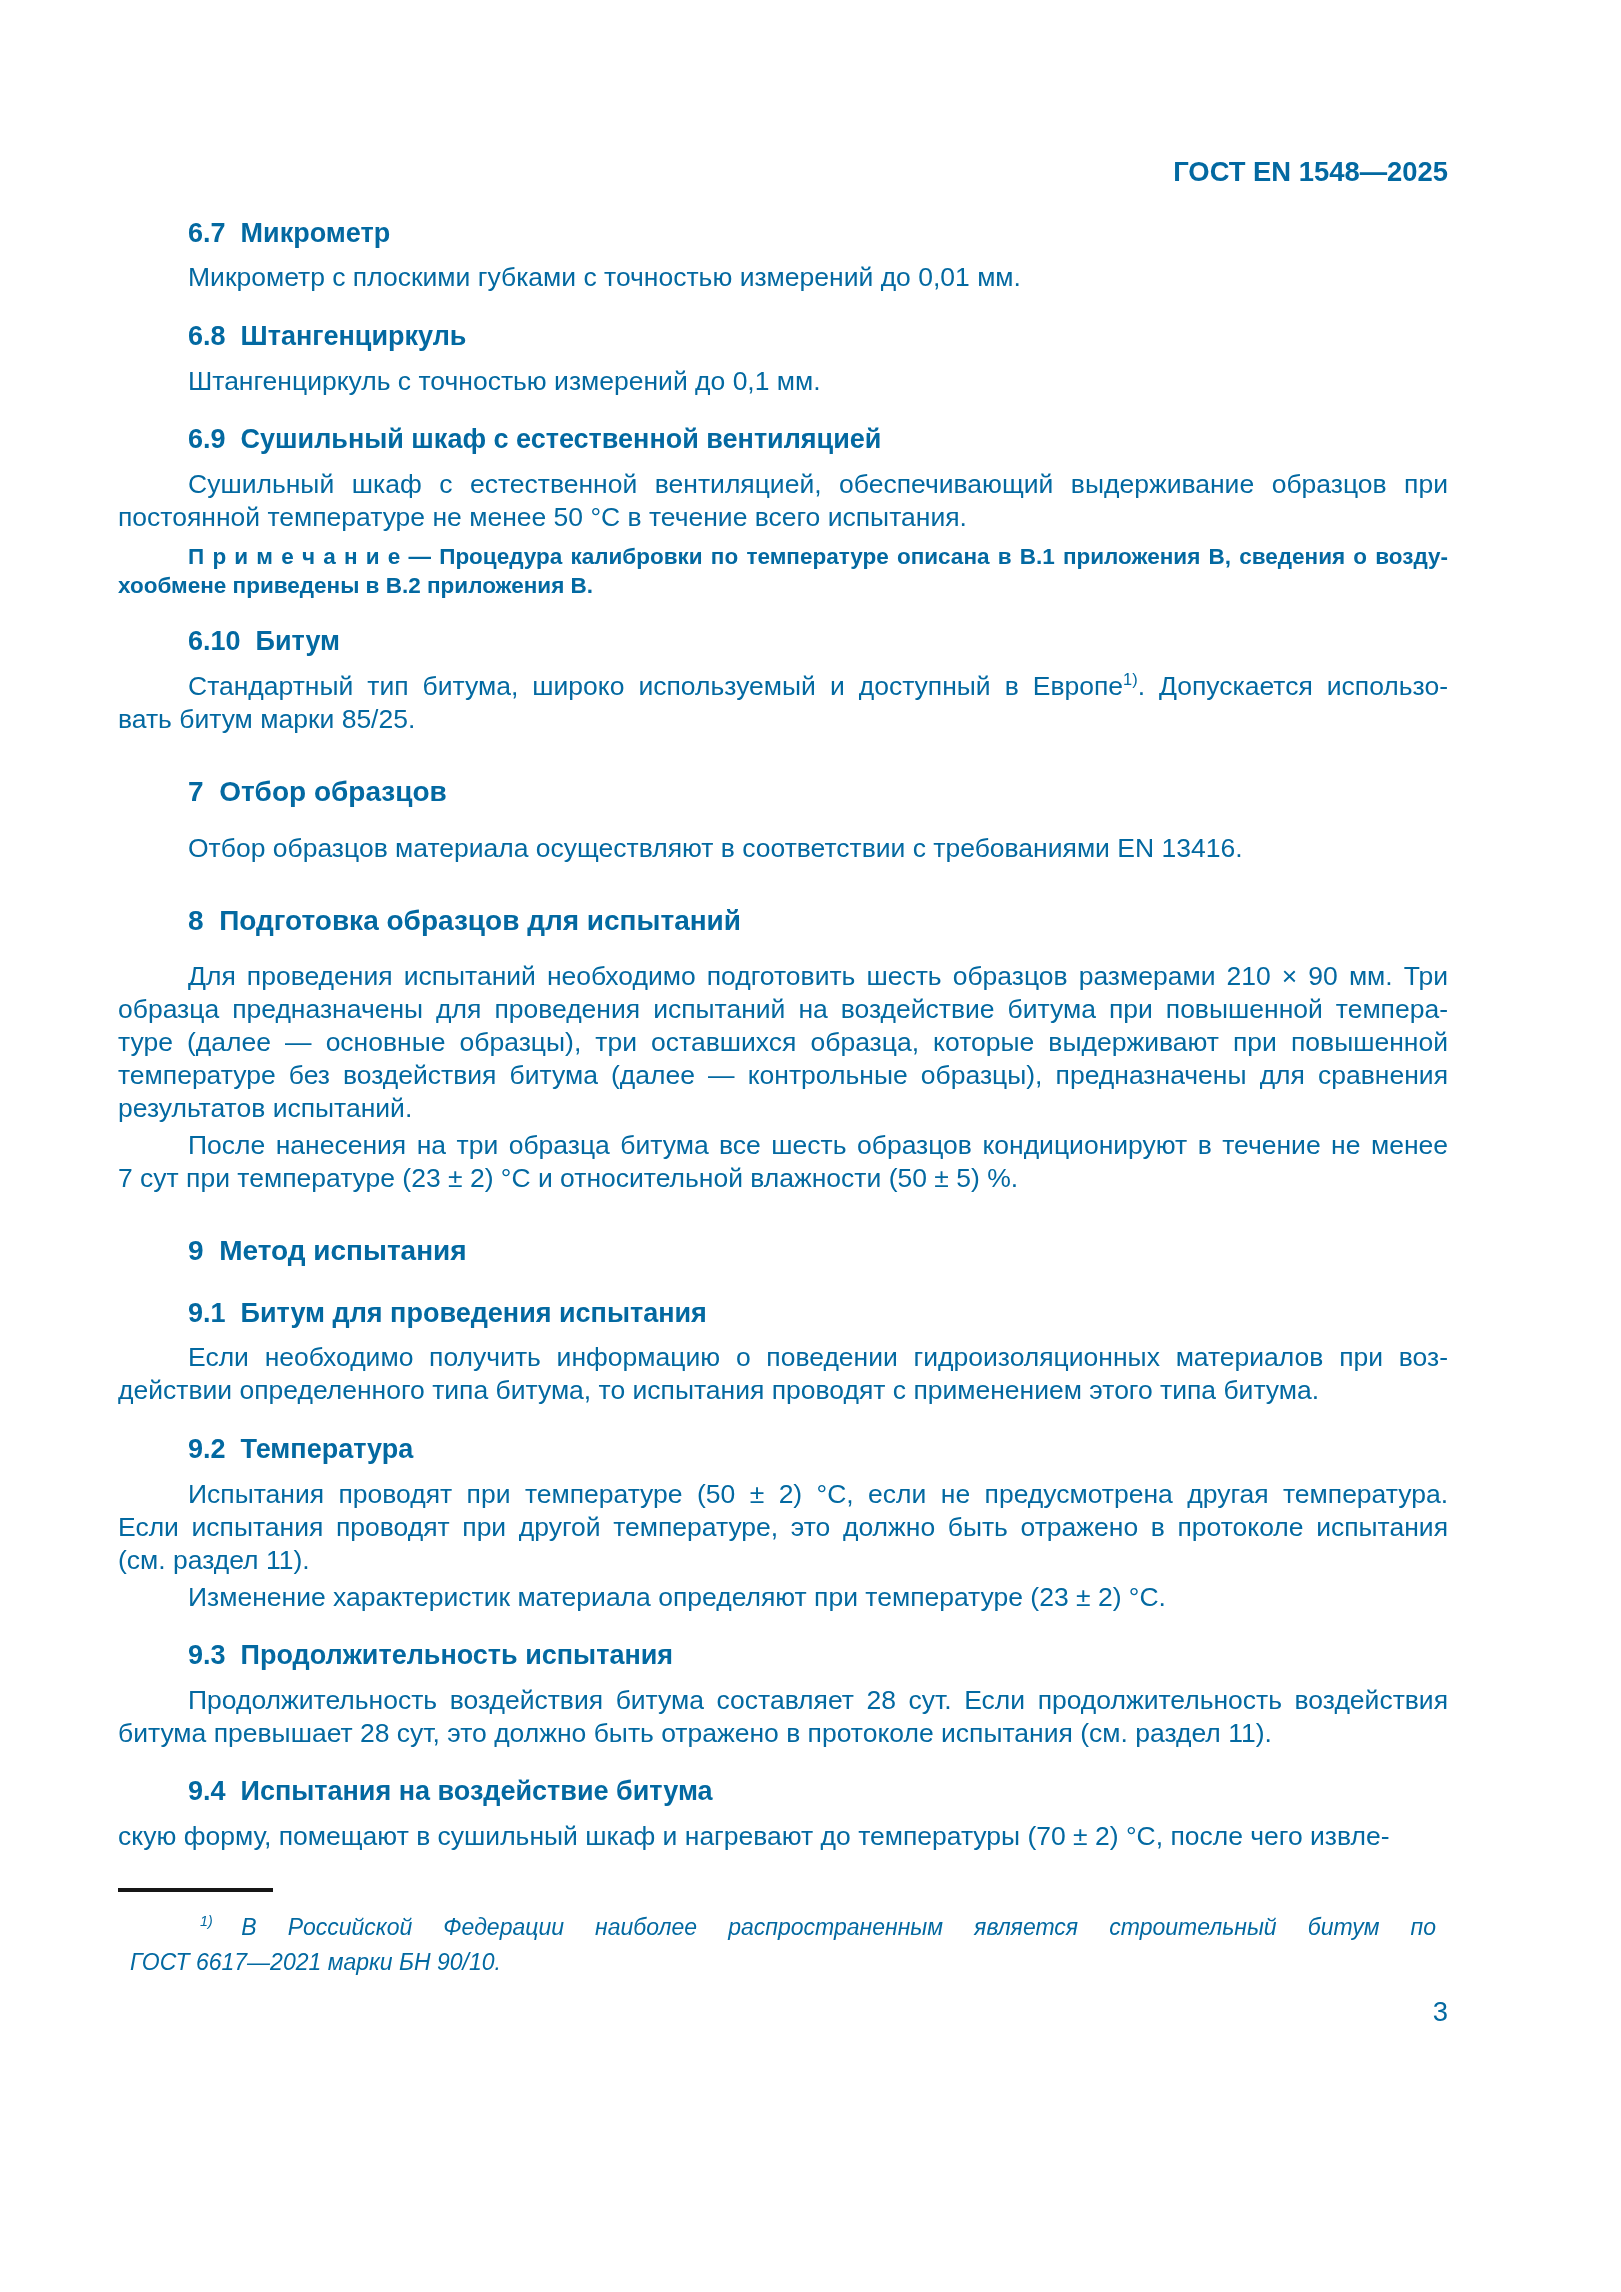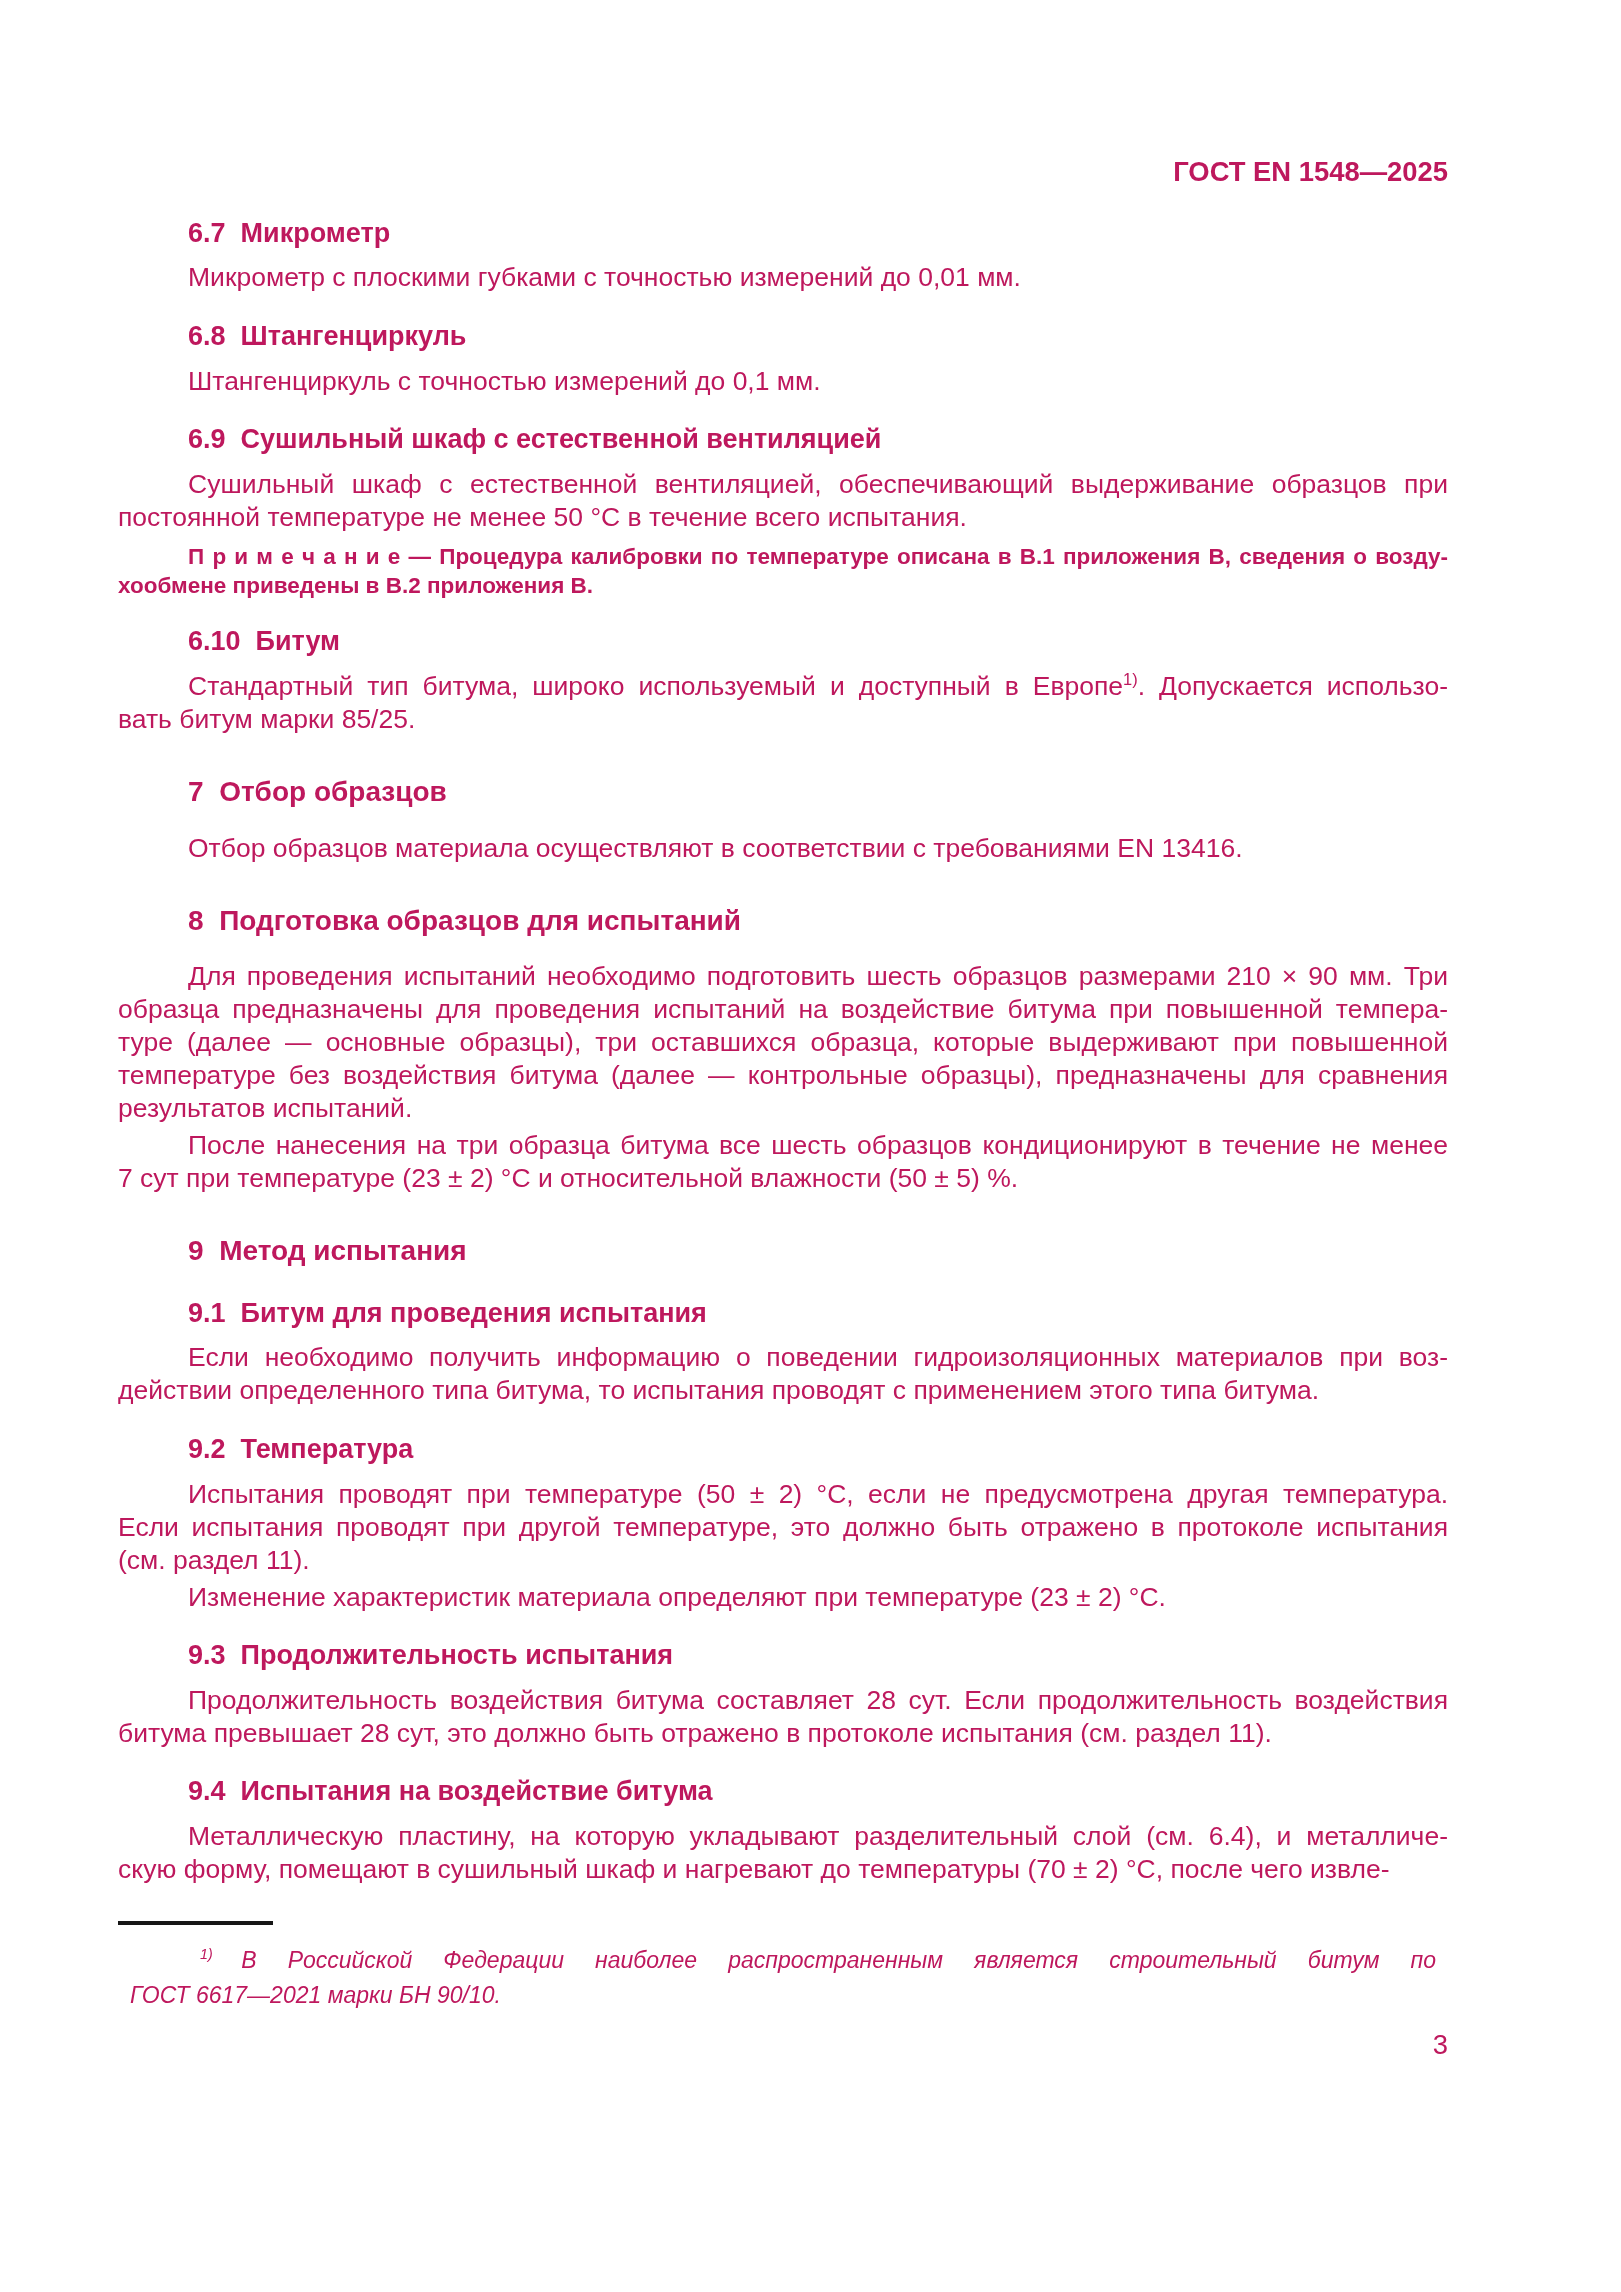--- a/index.html
+++ b/index.html
@@ -6,21 +6,21 @@
     margin: 0;
     padding: 0;
     background: #ffffff;
   }
   .page {
     position: relative;
     width: 1621px;
     height: 2293px;
     box-sizing: border-box;
     background: #ffffff;
-    color: #be185d;
+    color: #0369a1;
     font-family: "Liberation Sans", sans-serif;
     font-size: 26.5px;
     line-height: 33px;
     padding: 152px 173px 0 118px;
     overflow: hidden;
   }
   .header {
     text-align: right;
     font-weight: bold;
     font-size: 27.4px;
@@ -147,21 +147,20 @@
       <div class="para">
         <div class="line first last">Изменение характеристик материала определяют при температуре (23 ± 2) °С.</div>
       </div>
       <div class="h3">9.3  Продолжительность испытания</div>
       <div class="para">
         <div class="line first">Продолжительность воздействия битума составляет 28 сут. Если продолжительность воздействия</div>
         <div class="line last">битума превышает 28 сут, это должно быть отражено в протоколе испытания (см. раздел 11).</div>
       </div>
       <div class="h3">9.4  Испытания на воздействие битума</div>
       <div class="para">
-        <div class="line first">Металлическую пластину, на которую укладывают разделительный слой (см. 6.4), и металличе-</div>
         <div class="line last">скую форму, помещают в сушильный шкаф и нагревают до температуры (70 ± 2) °С, после чего извле-</div>
       </div>
       <div class="footnote-rule"></div>
       <div class="para footnote">
         <div class="line first"><sup>1) </sup><span>В Российской Федерации наиболее распространенным является строительный битум по</span></div>
         <div class="line last">ГОСТ 6617—2021 марки БН 90/10.</div>
       </div>
     </div>
 
   <div class="page-number">3</div>

